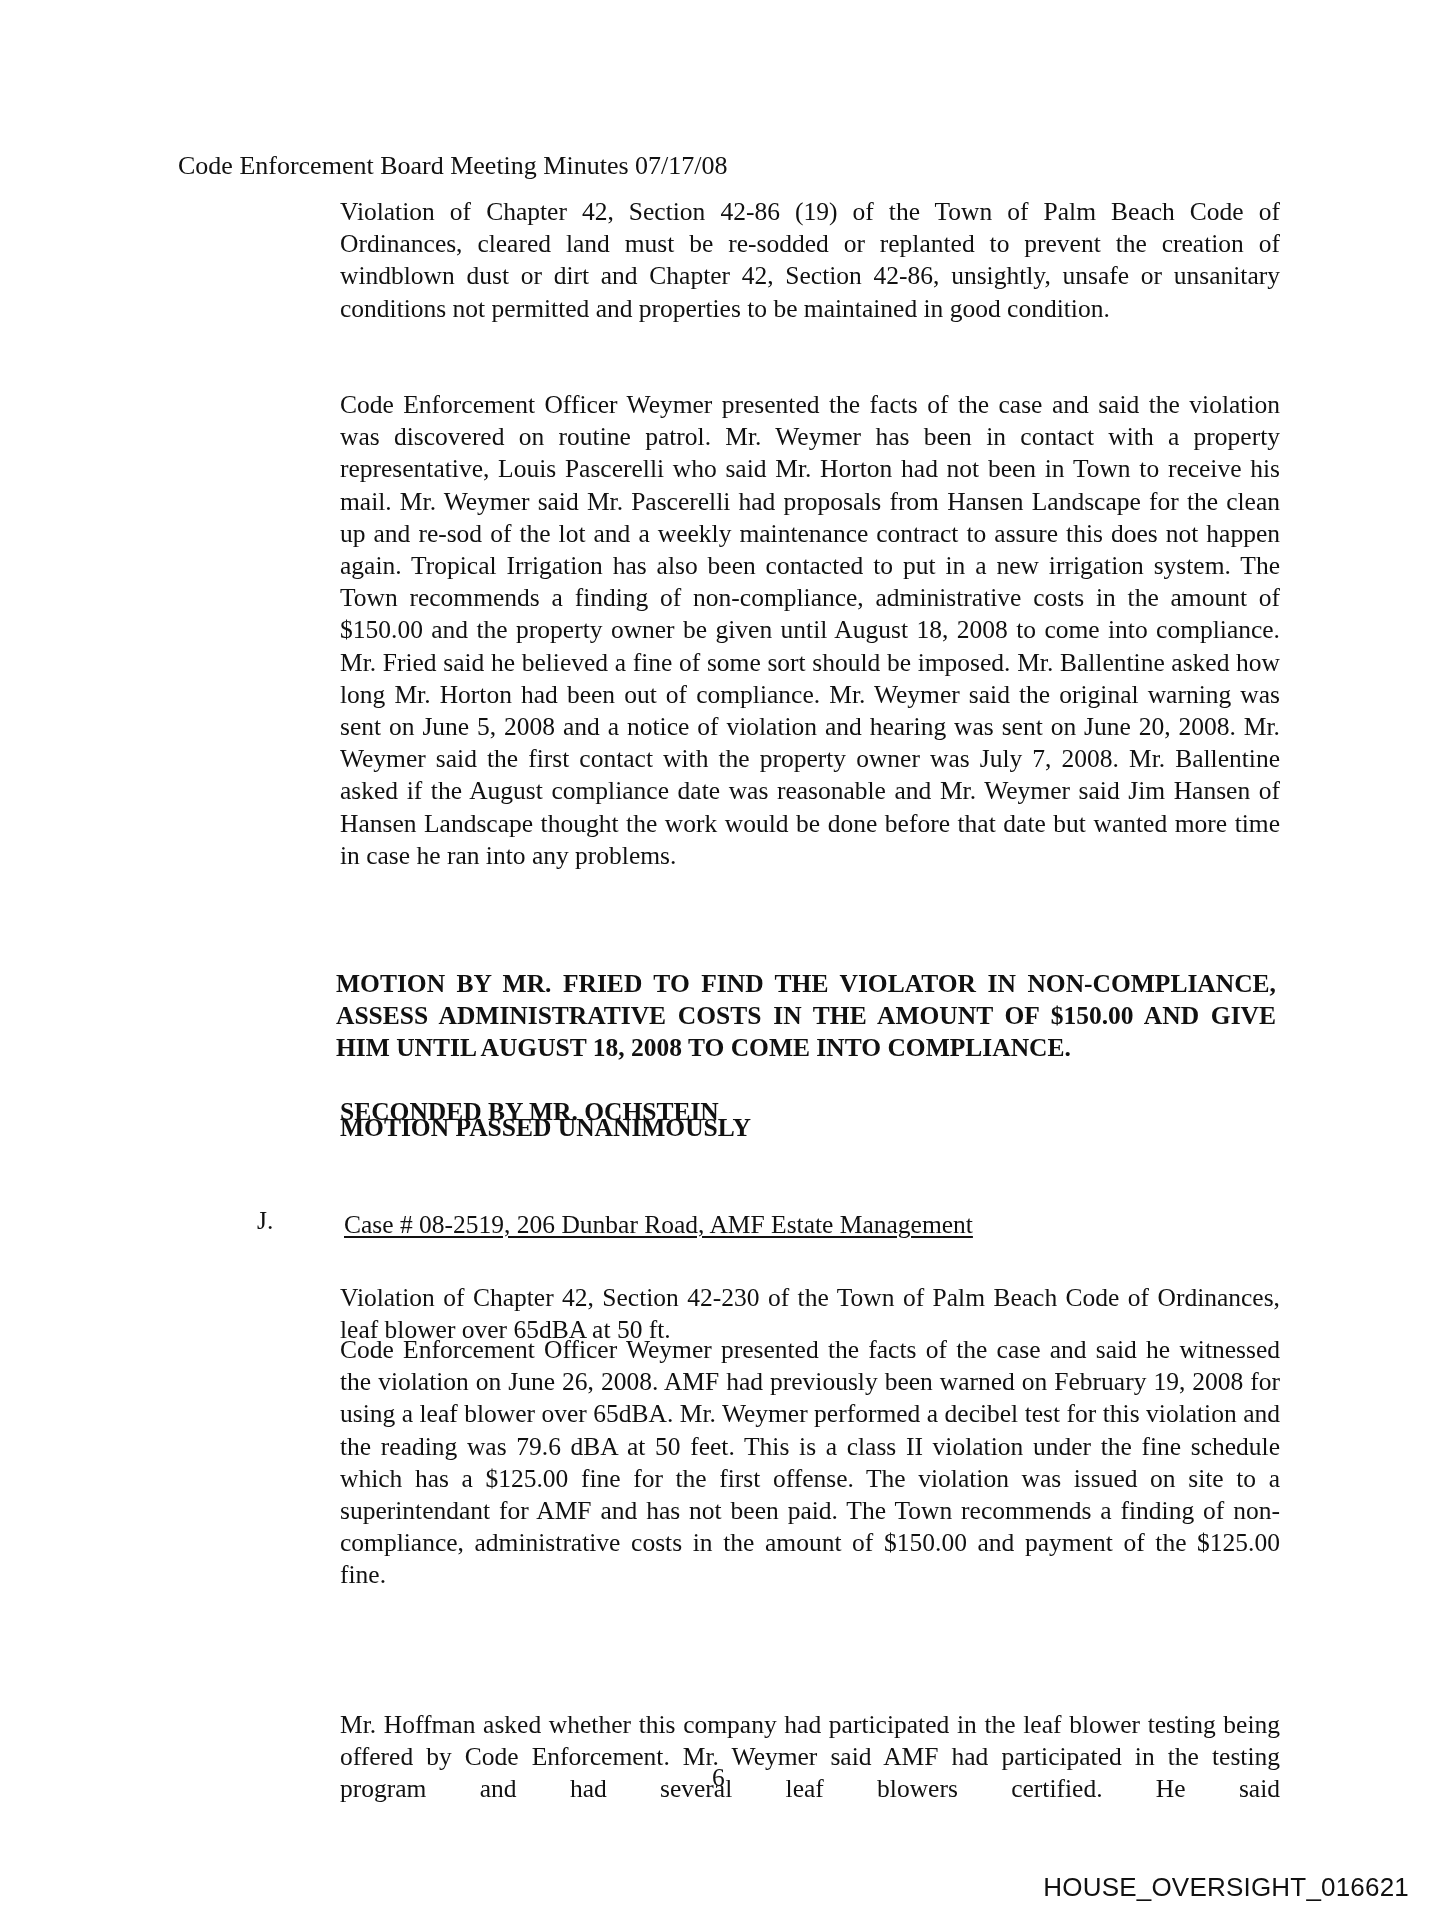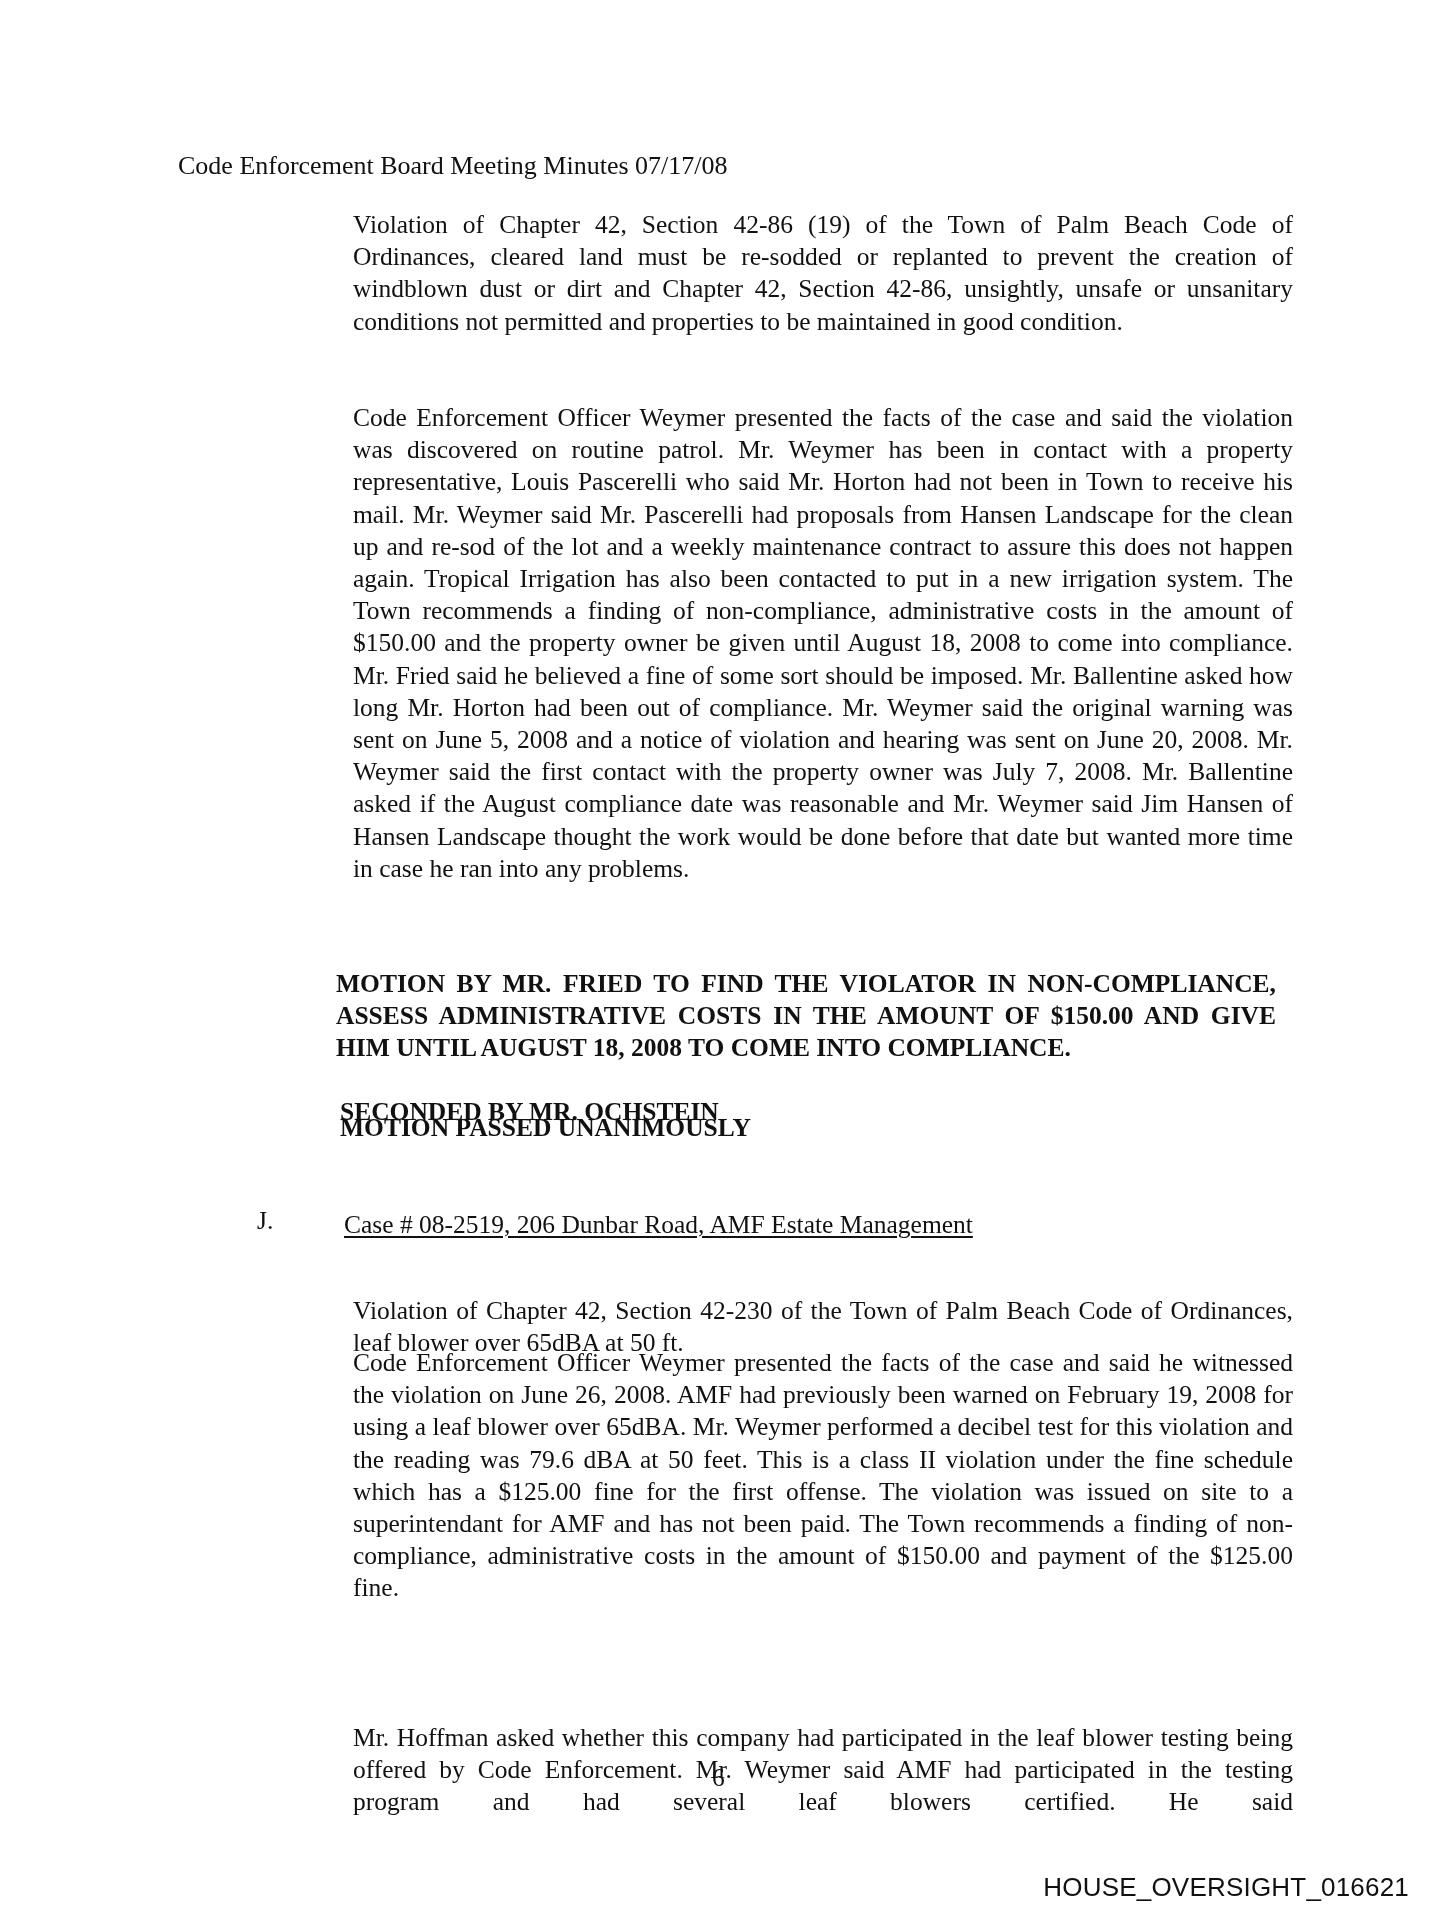--- a/index.html
+++ b/index.html
@@ -24,21 +24,21 @@
     margin: 8px;
     font-weight: normal;
   }
   .body-block {
     position: absolute;
     left: 340px;
     width: 940px;
     font-size: 25.5px;
     line-height: 32.2px;
     text-align: justify;
-    margin: 13px;
+    margin: 0;
   }
   .body-block.last-line-left { text-align-last: left; }
   .motion {
     position: absolute;
     left: 336px;
     width: 940px;
     font-size: 25.5px;
     line-height: 32.2px;
     font-weight: bold;
     text-align: justify;

